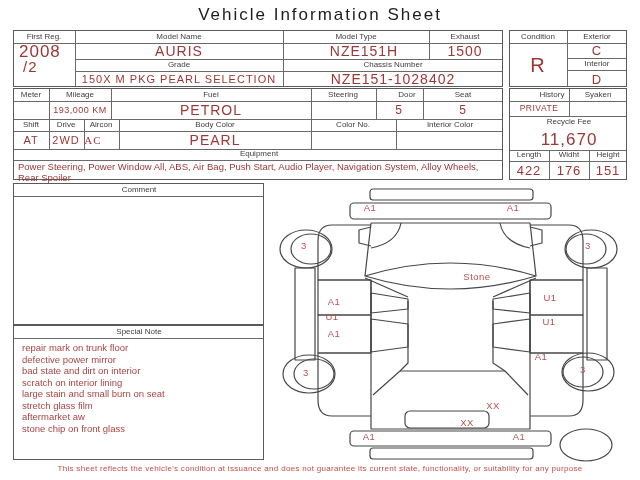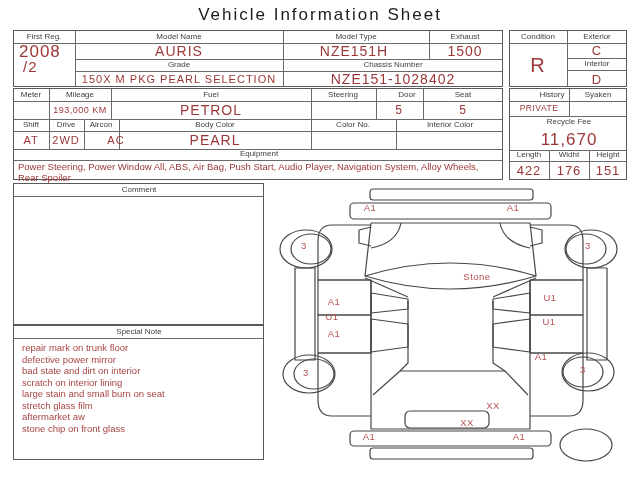--- a/index.html
+++ b/index.html
@@ -51,21 +51,21 @@
     <span class="ct lbl" style="left:30px;top:6px;">First Reg.</span>
     <span class="ct lbl" style="left:165px;top:6px;">Model Name</span>
     <span class="ct lbl" style="left:342px;top:6px;">Model Type</span>
     <span class="ct lbl" style="left:451px;top:6px;">Exhaust</span>
 
     <div id="firstreg-val">
       <div>2008</div>
       <div style="font-size:15px;padding-left:4px;">/2</div>
     </div>
     <span class="ct val v14" style="left:165px;top:20px;">AURIS</span>
-    <span class="ct val v14" style="left:340px;top:20px;">NZE151H</span>
+    <span class="ct val v14" style="left:350px;top:20px;">NZE151H</span>
     <span class="ct val v14" style="left:451px;top:20px;">1500</span>
 
     <span class="ct lbl" style="left:165px;top:34px;">Grade</span>
     <span class="ct lbl" style="left:379px;top:34px;">Chassis Number</span>
     <span class="ct val" style="left:165px;top:48px;font-size:11px;">150X M PKG PEARL SELECTION</span>
     <span class="ct val v14" style="left:379px;top:48px;">NZE151-1028402</span>
   </div>
 
   <div class="box" style="left:509px;top:30px;width:118px;height:57px;">
     <div class="vl" style="left:57px;top:0;height:55px;"></div>
@@ -114,21 +114,21 @@
 
     <span class="ct lbl" style="left:17px;top:36px;">Shift</span>
     <span class="ct lbl" style="left:52px;top:36px;">Drive</span>
     <span class="ct lbl" style="left:87px;top:36px;">Aircon</span>
     <span class="ct lbl" style="left:201px;top:36px;">Body Color</span>
     <span class="ct lbl" style="left:339px;top:36px;">Color No.</span>
     <span class="ct lbl" style="left:436px;top:36px;">Interior Color</span>
 
     <span class="ct val v11" style="left:17px;top:51px;">AT</span>
     <span class="ct val v11" style="left:52px;top:51px;">2WD</span>
-    <span class="ct val v11" style="left:102px;top:51px;">AC</span>
+    <span class="ct val v11" style="left:79px;top:51px;font-family:Liberation Serif, serif;">AC</span>
     <span class="ct val v14" style="left:201px;top:51px;">PEARL</span>
 
     <span class="ct lbl" style="left:245px;top:65px;">Equipment</span>
     <div id="equip-text">Power Steering, Power Window  All, ABS, Air Bag, Push Start, Audio Player, Navigation System, Alloy Wheels, Rear Spoiler</div>
   </div>
 
   <div class="box" style="left:509px;top:88px;width:118px;height:92px;">
     <div class="hl" style="left:0;top:12px;width:116px;"></div>
     <div class="hl" style="left:0;top:27px;width:116px;"></div>
     <div class="hl" style="left:0;top:61px;width:116px;"></div>
@@ -232,13 +232,14 @@
       <text x="283" y="139" class="marker">U1</text>
       <text x="275" y="174" class="marker">A1</text>
       <text x="40" y="190" class="marker">3</text>
       <text x="317" y="187" class="marker">3</text>
       <text x="227" y="223" class="marker">XX</text>
       <text x="201" y="240" class="marker">XX</text>
       <text x="103" y="254" class="marker">A1</text>
       <text x="253" y="254" class="marker">A1</text>
     </svg>
 
+  <div id="footer">This sheet reflects the vehicle's condition at issuance and does not guarantee its current state, functionality, or suitability for any purpose</div>
 </div>
 
 </body></html>

